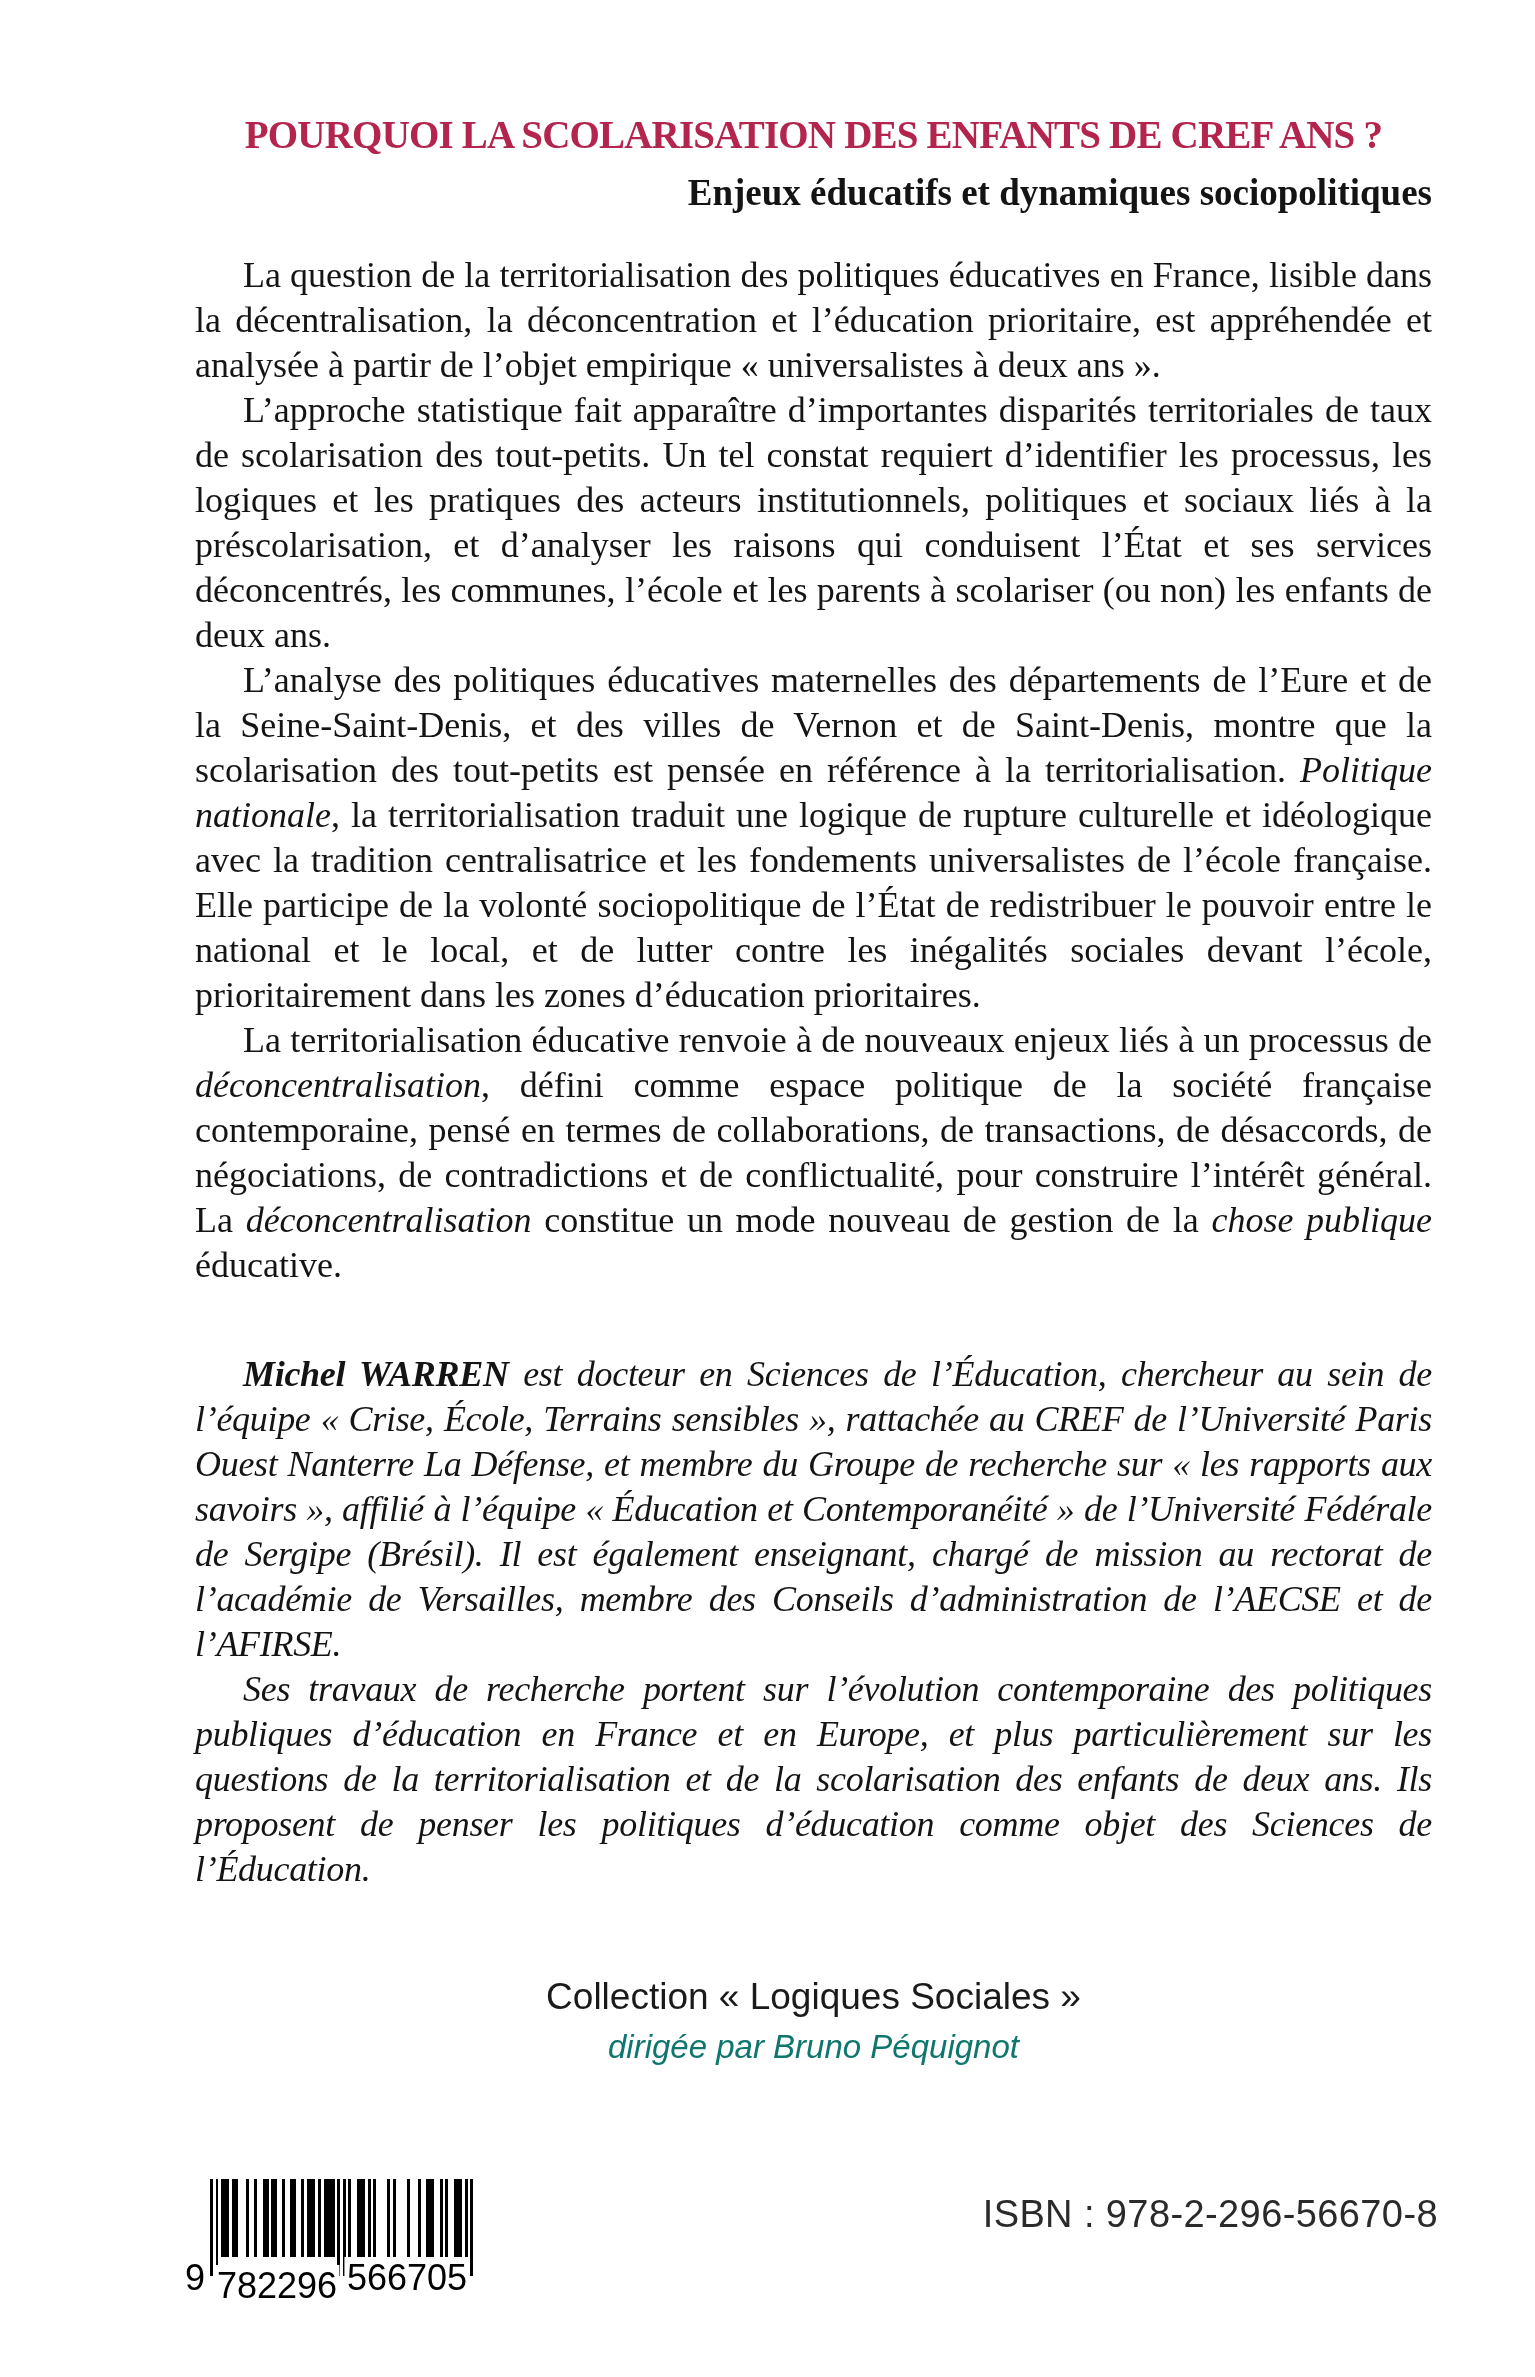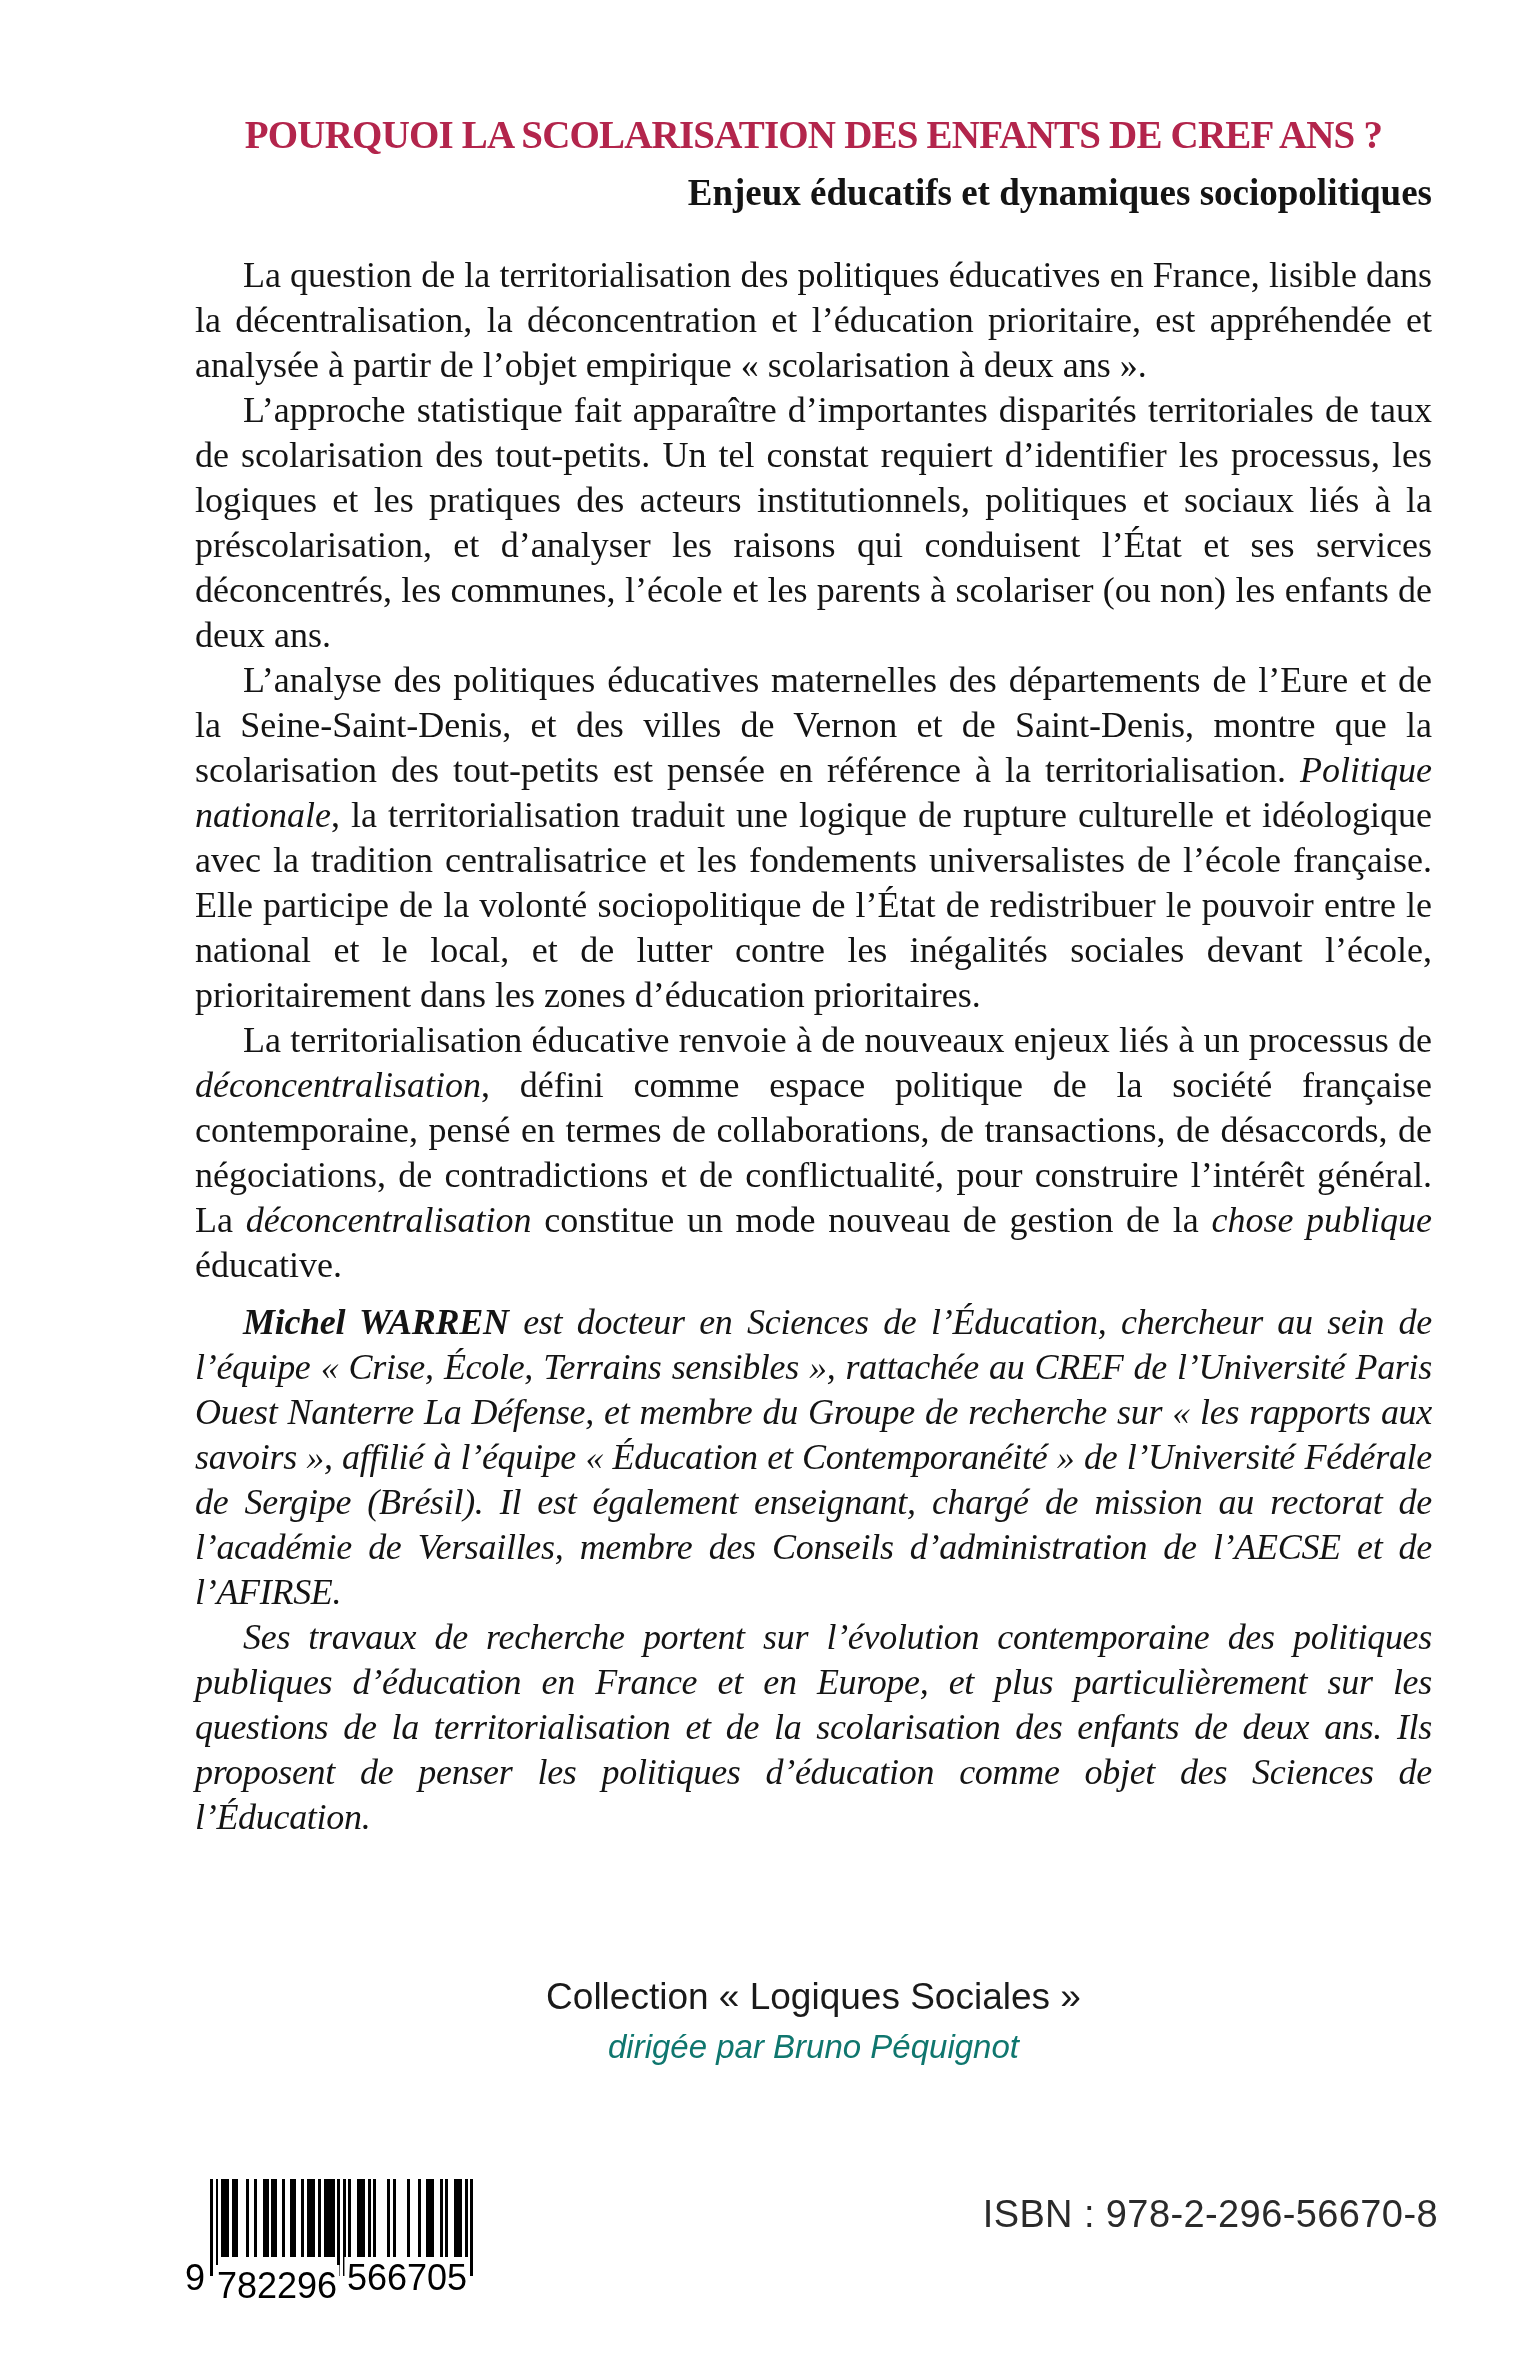--- a/index.html
+++ b/index.html
@@ -37,21 +37,21 @@
     font-weight:700;
     color:#141414;
   }
   .synopsis{
     position:absolute;
     top:253px;
     width:100%;
   }
   .bio{
     position:absolute;
-    top:1300px;
+    top:1352px;
     width:100%;
     font-style:italic;
   }
   .synopsis p, .bio p{
     margin:0;
     font-size:36px;
     line-height:45px;
     text-align:justify;
     text-indent:48px;
   }
@@ -130,21 +130,21 @@
 
 <div class="page">
 
   <div class="content">
 
     <div class="title">POURQUOI LA SCOLARISATION DES ENFANTS DE CREF ANS ?</div>
 
     <div class="subtitle">Enjeux éducatifs et dynamiques sociopolitiques</div>
 
     <div class="synopsis">
-        <p><span>La question de la territorialisation des politiques éducatives en France, lisible dans la décentralisation, la déconcentration et l’éducation prioritaire, est appréhendée et analysée à partir de l’objet empirique « scolarisation à deux ans ».</span></p>
+        <p><span>La question de la territorialisation des politiques éducatives en France, lisible dans la décentralisation, la déconcentration et l’éducation prioritaire, est appréhendée et analysée à partir de l’objet empirique « universalistes à deux ans ».</span></p>
         <p><span>L’approche statistique fait apparaître d’importantes disparités territoriales de taux de scolarisation des tout-petits. Un tel constat requiert d’identifier les processus, les logiques et les pratiques des acteurs institutionnels, politiques et sociaux liés à la préscolarisation, et d’analyser les raisons qui conduisent l’État et ses services déconcentrés, les communes, l’école et les parents à scolariser (ou non) les enfants de deux ans.</span></p>
         <p><span>L’analyse des politiques éducatives maternelles des départements de l’Eure et de la Seine-Saint-Denis, et des villes de Vernon et de Saint-Denis, montre que la scolarisation des tout-petits est pensée en référence à la territorialisation. </span><span class="seg-i">Politique nationale</span><span>, la territorialisation traduit une logique de rupture culturelle et idéologique avec la tradition centralisatrice et les fondements universalistes de l’école française. Elle participe de la volonté sociopolitique de l’État de redistribuer le pouvoir entre le national et le local, et de lutter contre les inégalités sociales devant l’école, prioritairement dans les zones d’éducation prioritaires.</span></p>
         <p><span>La territorialisation éducative renvoie à de nouveaux enjeux liés à un processus de </span><span class="seg-i">déconcentralisation</span><span>, défini comme espace politique de la société française contemporaine, pensé en termes de collaborations, de transactions, de désaccords, de négociations, de contradictions et de conflictualité, pour construire l’intérêt général. La </span><span class="seg-i">déconcentralisation</span><span> constitue un mode nouveau de gestion de la </span><span class="seg-i">chose publique</span><span> éducative.</span></p>
       </div>
 
     <div class="bio">
         <p><span class="seg-b">Michel WARREN</span><span> est docteur en Sciences de l’Éducation, chercheur au sein de l’équipe « Crise, École, Terrains sensibles », rattachée au CREF de l’Université Paris Ouest Nanterre La Défense, et membre du Groupe de recherche sur « les rapports aux savoirs », affilié à l’équipe « Éducation et Contemporanéité » de l’Université Fédérale de Sergipe (Brésil). Il est également enseignant, chargé de mission au rectorat de l’académie de Versailles, membre des Conseils d’administration de l’AECSE et de l’AFIRSE.</span></p>
         <p><span>Ses travaux de recherche portent sur l’évolution contemporaine des politiques publiques d’éducation en France et en Europe, et plus particulièrement sur les questions de la territorialisation et de la scolarisation des enfants de deux ans. Ils proposent de penser les politiques d’éducation comme objet des Sciences de l’Éducation.</span></p>
       </div>
 

